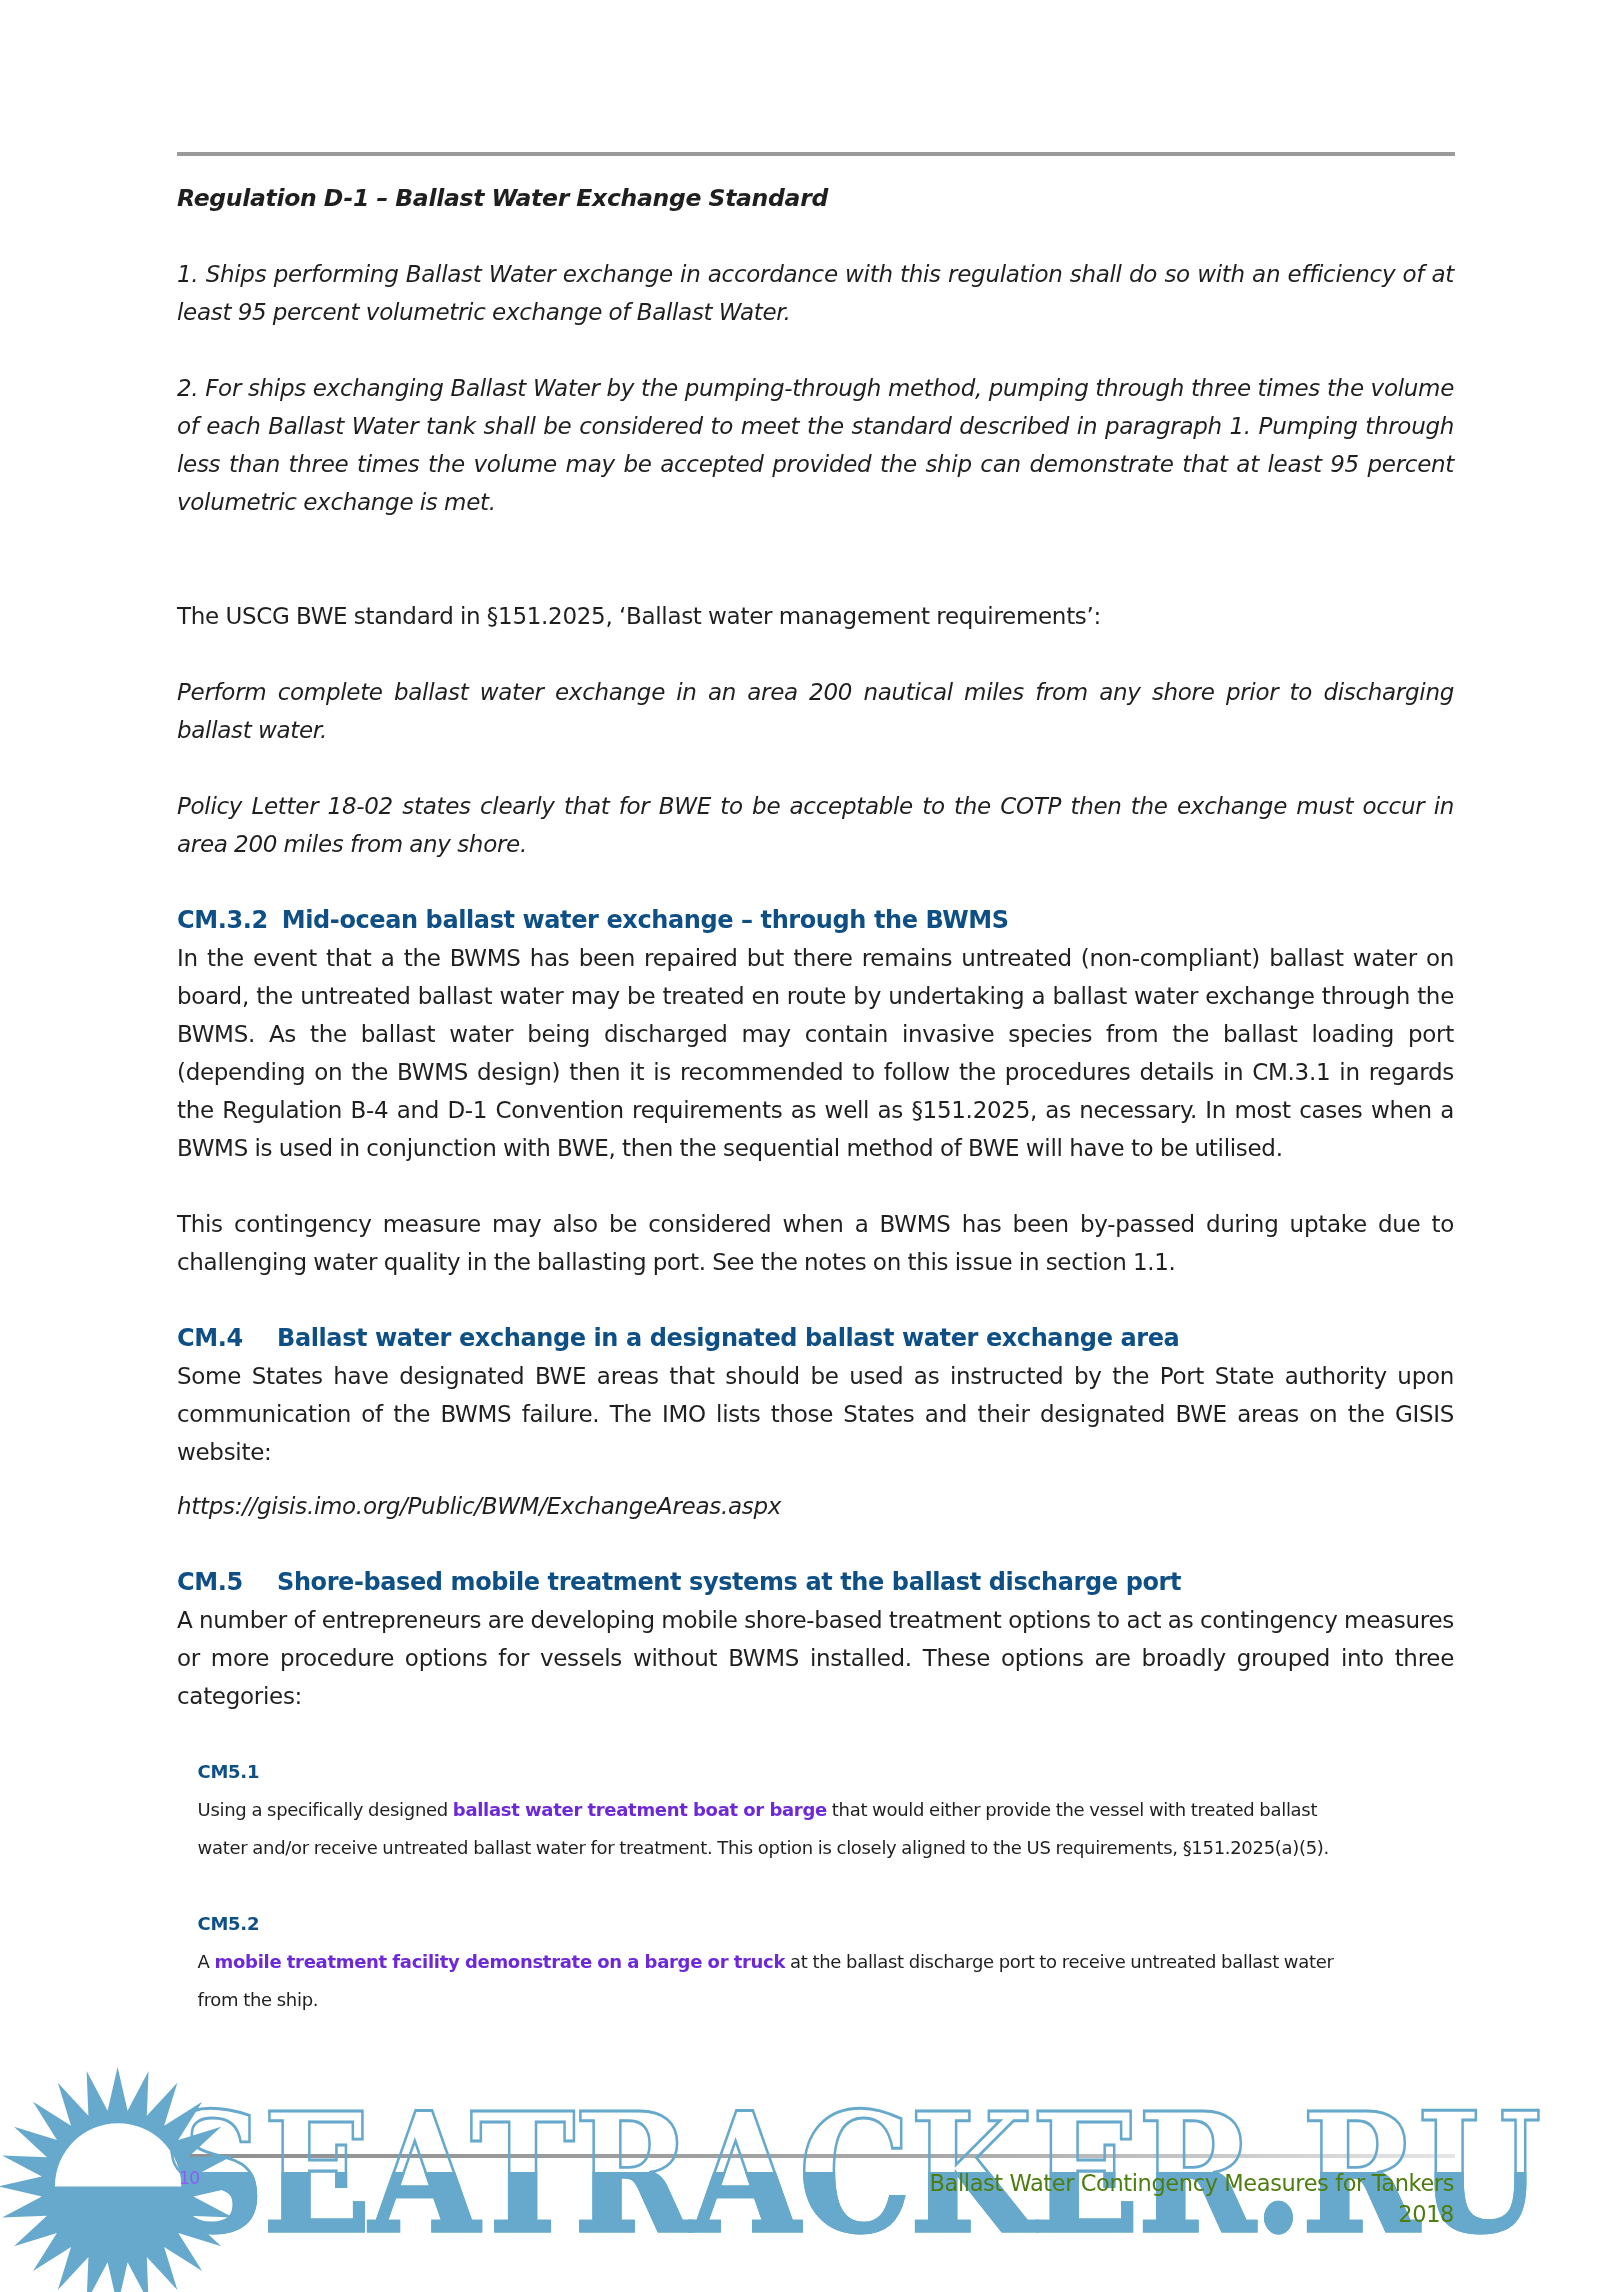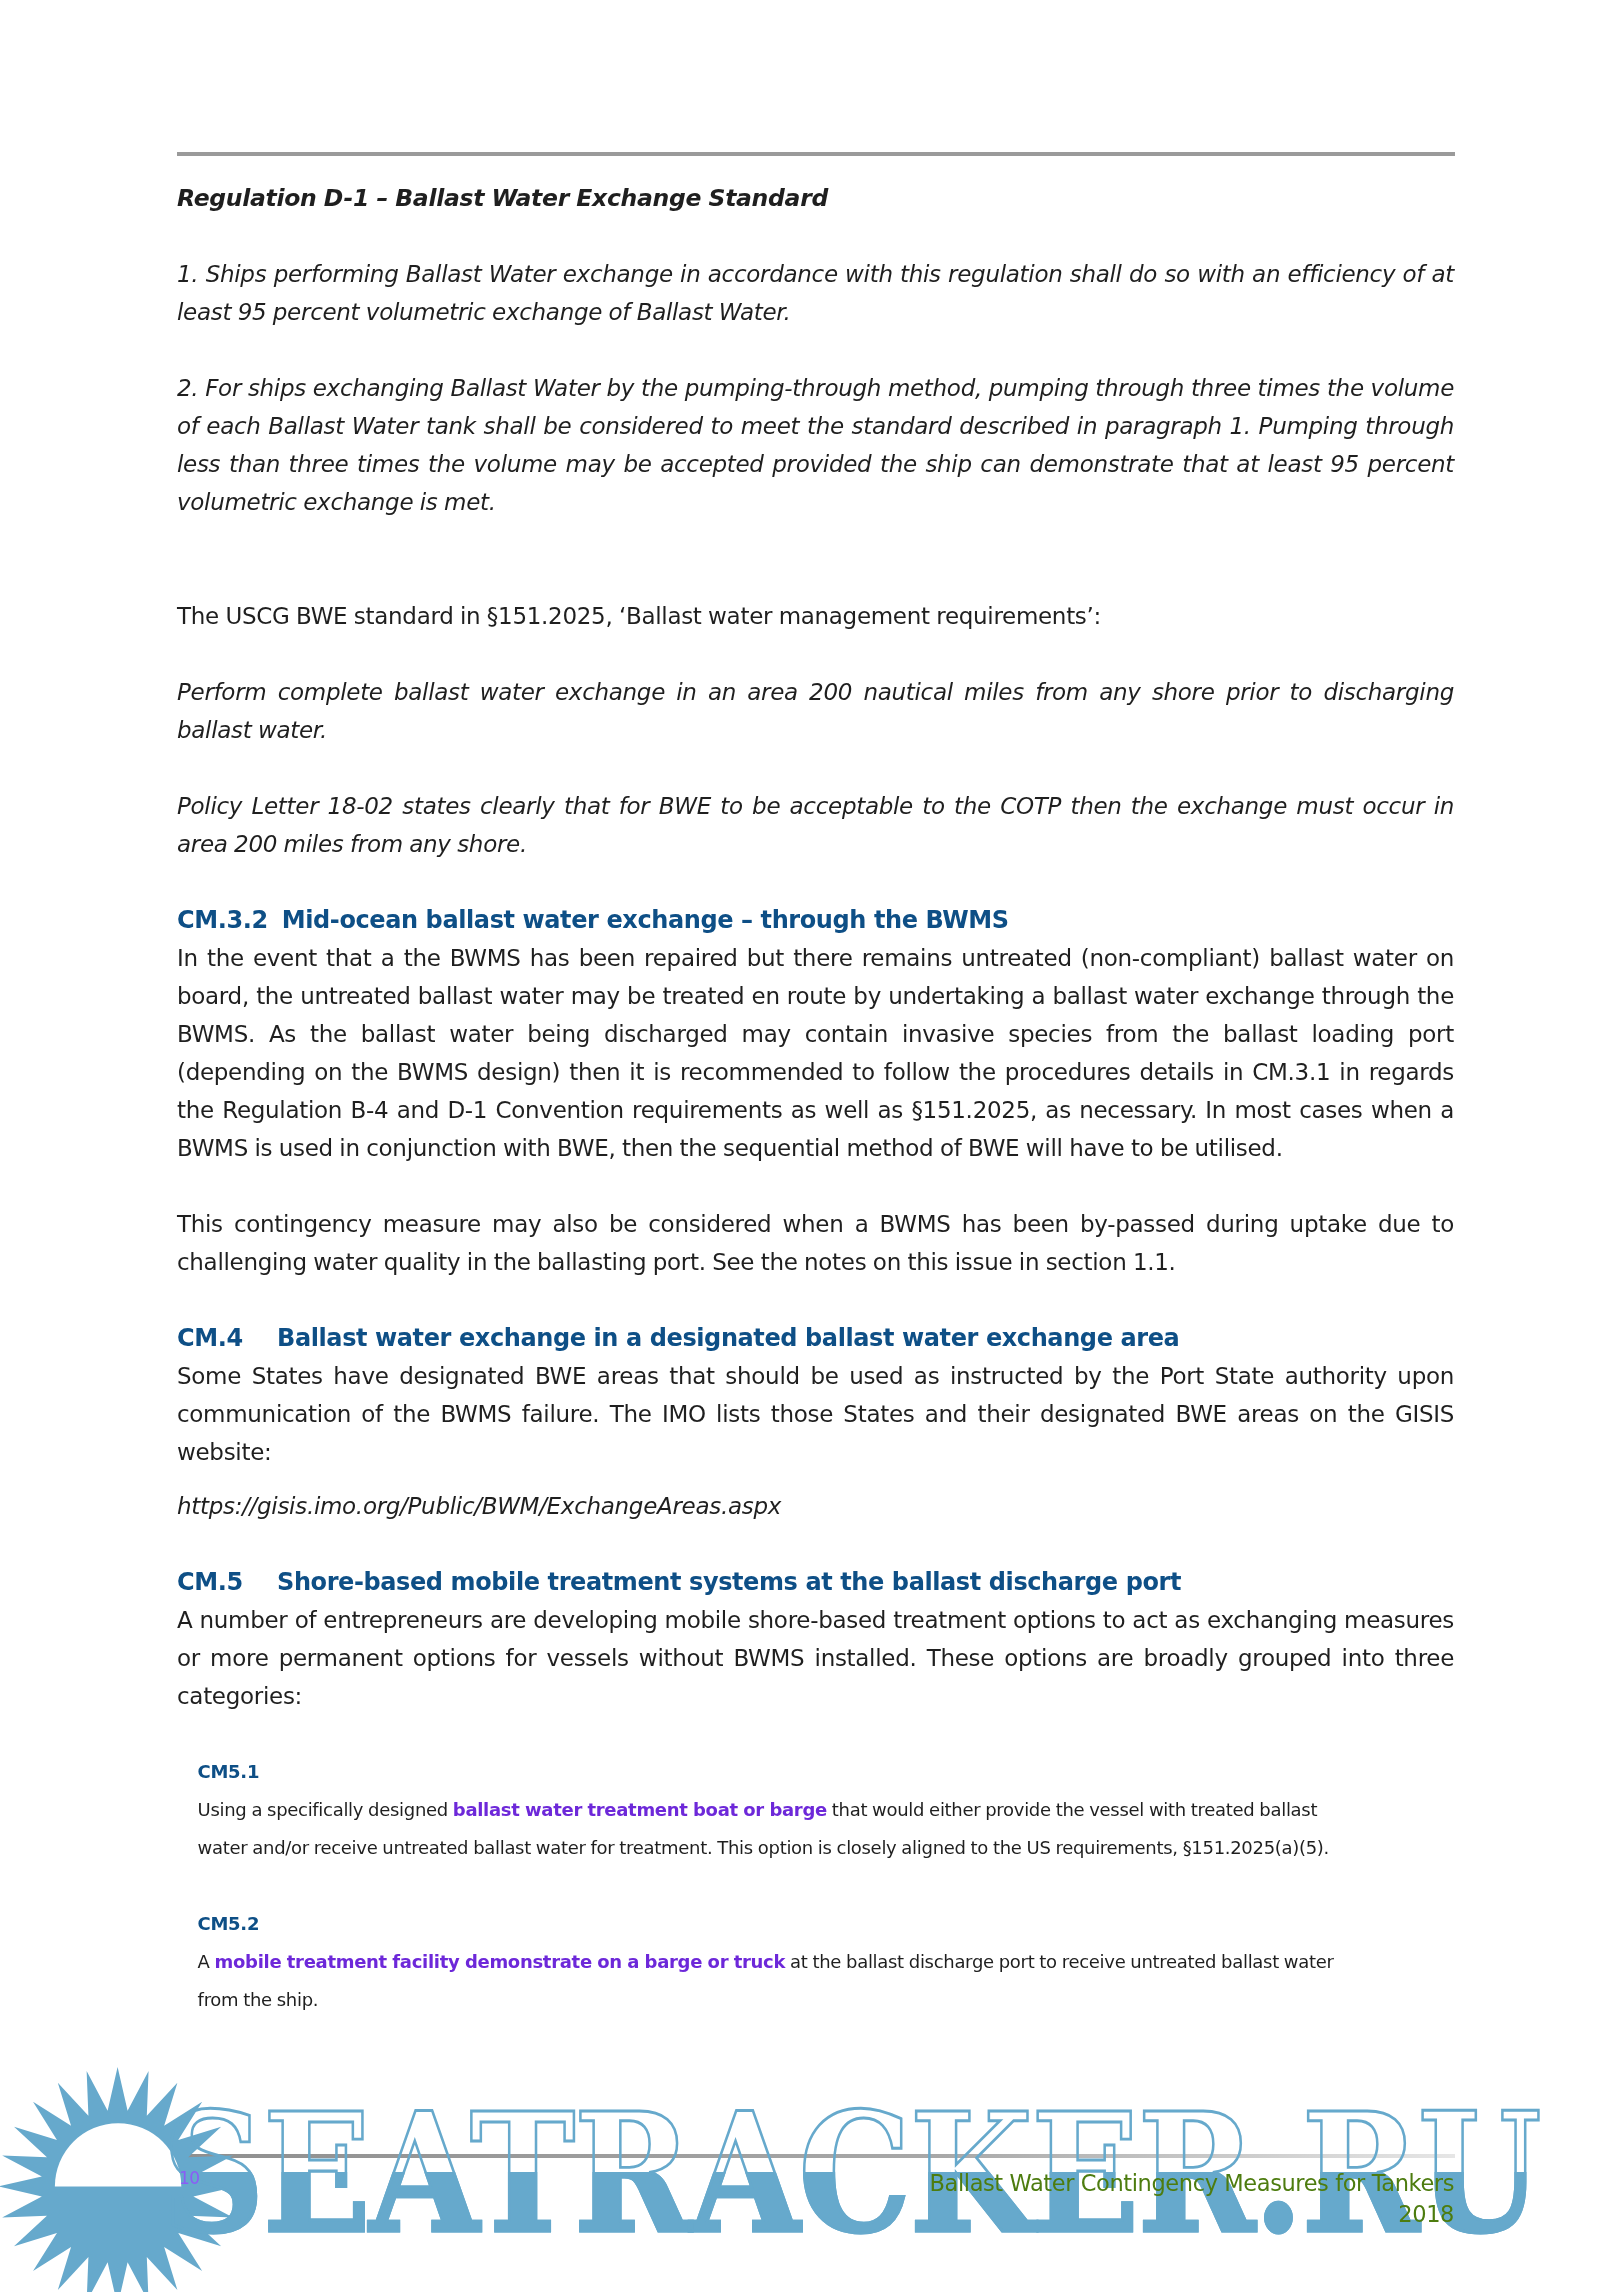--- a/index.html
+++ b/index.html
@@ -74,21 +74,21 @@
     </h2>
     <p class="text">Some States have designated BWE areas that should be used as instructed by the Port State authority upon communication of the BWMS failure. The IMO lists those States and their designated BWE areas on the GISIS website:</p>
     <div class="gap-small"></div>
     <p class="url">https://gisis.imo.org/Public/BWM/ExchangeAreas.aspx</p>
     <div class="gap1"></div>
 
     <h2 class="h2">
       <span class="num">CM.5</span>
       <span>Shore-based mobile treatment systems at the ballast discharge port</span>
     </h2>
-    <p class="text">A number of entrepreneurs are developing mobile shore-based treatment options to act as exchanging measures or more permanent options for vessels without BWMS installed. These options are broadly grouped into three categories:</p>
+    <p class="text">A number of entrepreneurs are developing mobile shore-based treatment options to act as contingency measures or more procedure options for vessels without BWMS installed. These options are broadly grouped into three categories:</p>
     <div class="gap1"></div>
 
     <div class="cm-item">
       <span class="label">CM5.1</span>
       <span class="body"><span>Using a specifically designed </span><b>ballast water treatment boat or barge</b><span> that would either provide the vessel with treated ballast water and/or receive untreated ballast water for treatment. This option is closely aligned to the US requirements, §151.2025(a)(5).</span></span>
     </div>
     <div class="gap1"></div>
     <div class="cm-item">
       <span class="label">CM5.2</span>
       <span class="body"><span>A </span><b>mobile treatment facility demonstrate on a barge or truck</b><span> at the ballast discharge port to receive untreated ballast water from the ship.</span></span>

